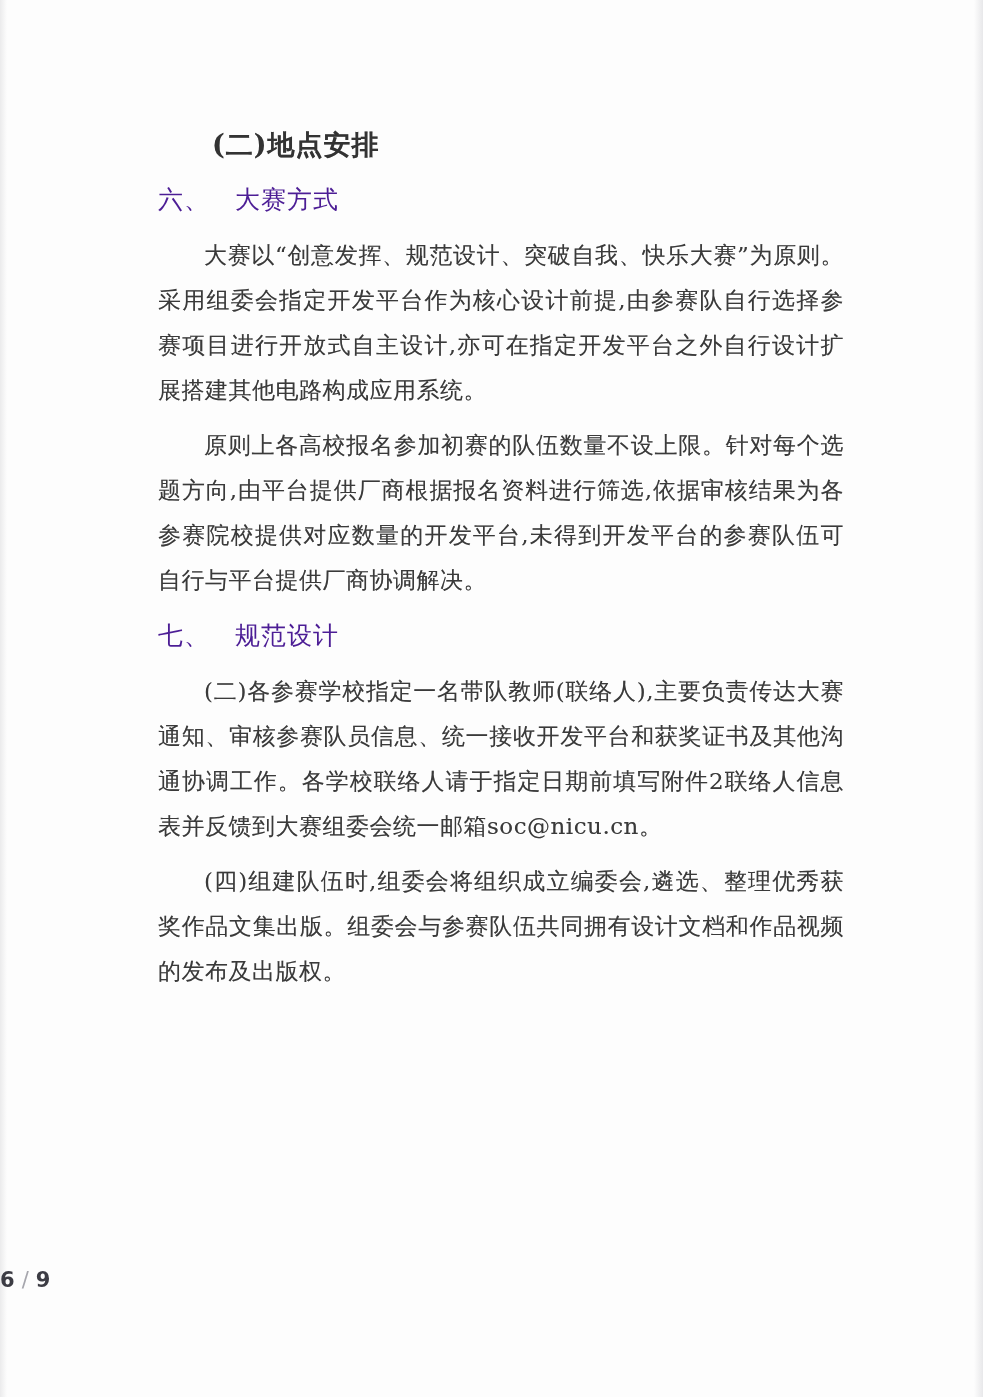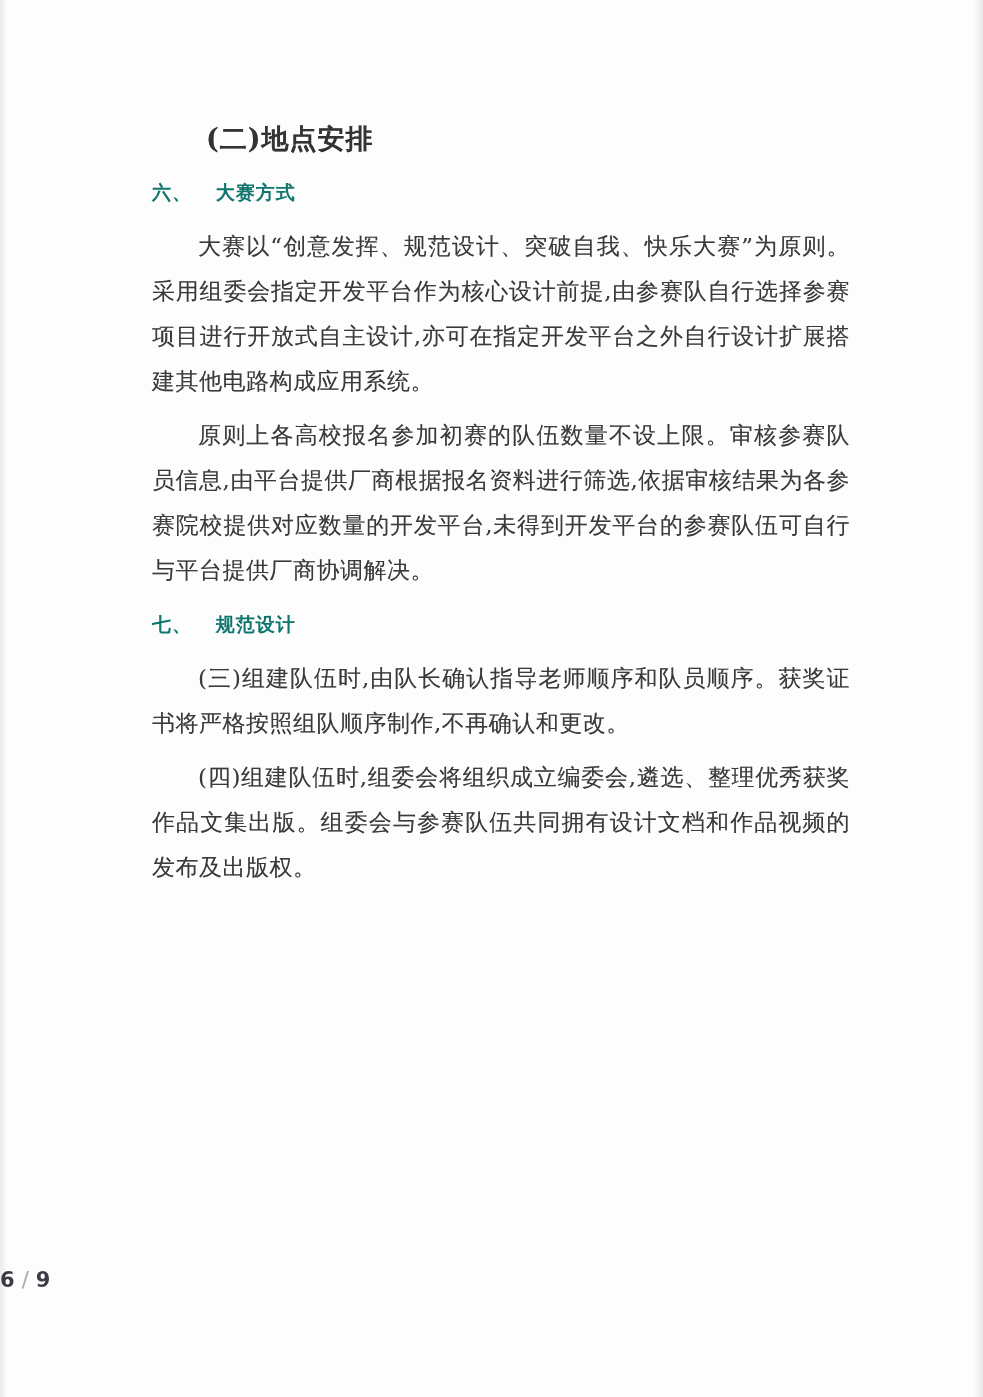--- a/index.html
+++ b/index.html
@@ -28,44 +28,44 @@
     width: 9px; height: 100%;
     background: linear-gradient(to left, #e8e8ea, #fdfdfd);
   }
   .content {
     position: absolute;
     left: 148px;
     top: 112px;
     width: 706px;
   }
   .content p, .content h2, .content h3 {
-    margin: 4px;
+    margin: 10px;
   }
   .subheading {
     font-size: 27px;
     font-weight: 600;
     letter-spacing: 1px;
     line-height: 45px;
     text-indent: 2em;
     color: #333333;
     text-shadow: 0 0 0.5px rgba(60,60,60,0.45);
   }
   .plain-line {
     font-size: 27px;
     line-height: 45px;
     text-indent: 2em;
     margin-top: 8px !important;
     letter-spacing: 1px;
     text-shadow: 0 0 0.5px rgba(60,60,60,0.4);
   }
   .section-heading {
     font-family: "DejaVu Sans", "Liberation Sans", sans-serif;
-    font-size: 19px;
-    font-weight: 700;
-    color: #0f766e;
+    font-size: 25px;
+    font-weight: 400;
+    color: #4c1d95;
     line-height: 46px;
     margin-top: 8px !important;
     letter-spacing: 1px;
   }
   .section-heading .num {
     margin-right: 16px;
   }
   .para {
     font-size: 23px;
     line-height: 45px;
@@ -103,30 +103,30 @@
     <h3 class="subheading">(二)地点安排</h3>
 
 
     <h2 class="section-heading">
       <span class="num">六、</span>
       <span class="title">大赛方式</span>
     </h2>
 
     <p class="para">大赛以“创意发挥、规范设计、突破自我、快乐大赛”为原则。采用组委会指定开发平台作为核心设计前提,由参赛队自行选择参赛项目进行开放式自主设计,亦可在指定开发平台之外自行设计扩展搭建其他电路构成应用系统。</p>
 
-    <p class="para">原则上各高校报名参加初赛的队伍数量不设上限。审核参赛队员信息,由平台提供厂商根据报名资料进行筛选,依据审核结果为各参赛院校提供对应数量的开发平台,未得到开发平台的参赛队伍可自行与平台提供厂商协调解决。</p>
+    <p class="para">原则上各高校报名参加初赛的队伍数量不设上限。针对每个选题方向,由平台提供厂商根据报名资料进行筛选,依据审核结果为各参赛院校提供对应数量的开发平台,未得到开发平台的参赛队伍可自行与平台提供厂商协调解决。</p>
 
     <h2 class="section-heading">
       <span class="num">七、</span>
       <span class="title">规范设计</span>
     </h2>
 
 
+    <p class="para">(二)各参赛学校指定一名带队教师(联络人),主要负责传达大赛通知、审核参赛队员信息、统一接收开发平台和获奖证书及其他沟通协调工作。各学校联络人请于指定日期前填写附件2联络人信息表并反馈到大赛组委会统一邮箱soc@nicu.cn。</p>
 
-    <p class="para">(三)组建队伍时,由队长确认指导老师顺序和队员顺序。获奖证书将严格按照组队顺序制作,不再确认和更改。</p>
 
     <p class="para">(四)组建队伍时,组委会将组织成立编委会,遴选、整理优秀获奖作品文集出版。组委会与参赛队伍共同拥有设计文档和作品视频的发布及出版权。</p>
 
   </main>
 
   <footer class="footer">
     <span class="pg">6</span><span class="sep">/</span><span class="pg">9</span>
   </footer>
 </div>
 

